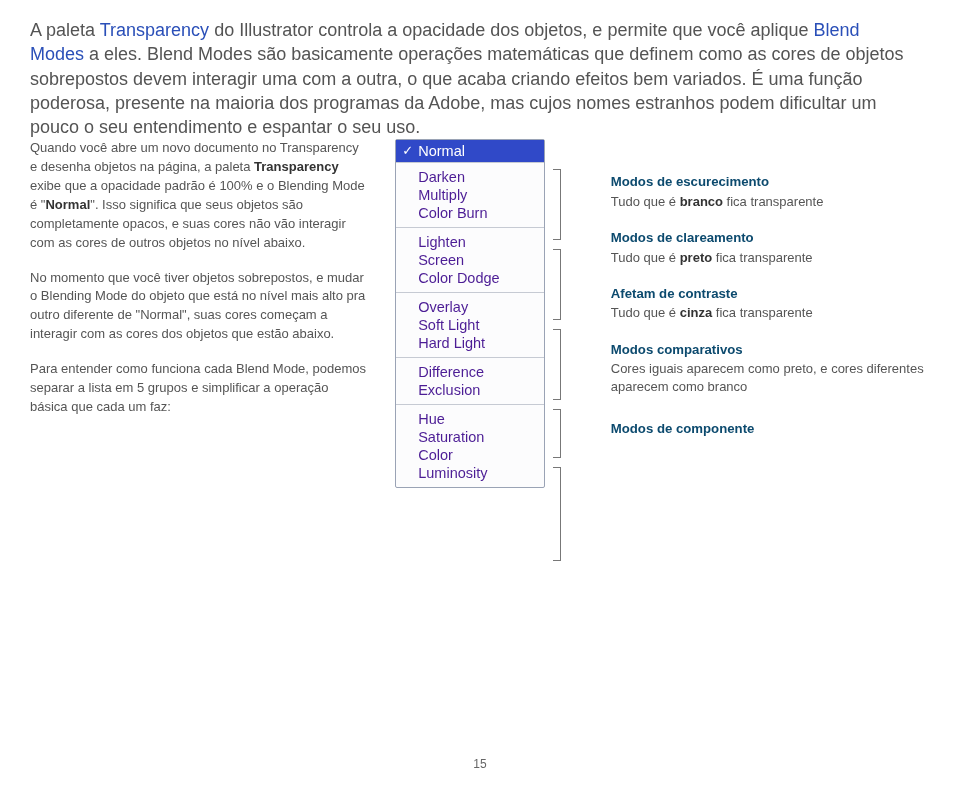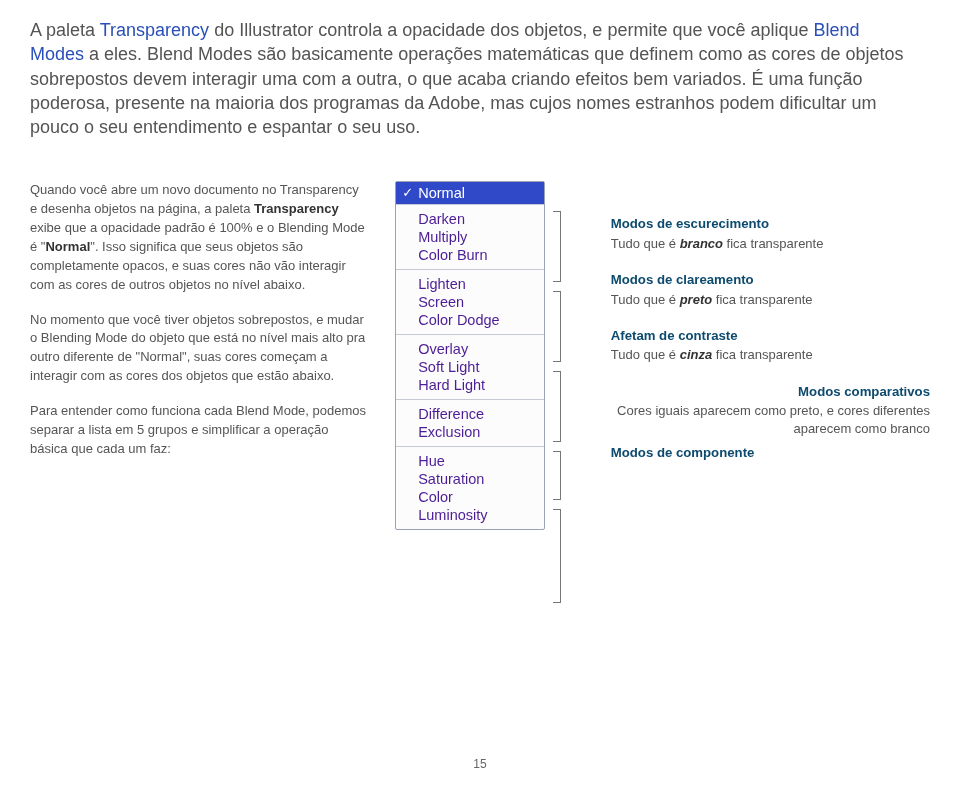--- a/index.html
+++ b/index.html
@@ -10,21 +10,20 @@
     font-family: "Helvetica Neue", Arial, sans-serif;
     color: #4a4a4a;
     padding: 18px 30px 10px 30px;
     position: relative;
   }
   .intro {
     font-size: 18px;
     line-height: 1.35;
     font-weight: 300;
     color: #545454;
-    margin-bottom: 42px;
     max-width: 880px;
   }
   .intro .kw { color: #2a4fb8; }
   .intro .kw2 { color: #2a4fb8; }
   .columns {
     display: flex;
     gap: 26px;
     align-items: flex-start;
   }
   .leftcol {
@@ -98,21 +97,21 @@
   .rightcol {
     width: 320px;
     font-size: 13px;
     line-height: 1.4;
     color: #444;
     padding-top: 34px;
   }
   .rightcol .block { margin-bottom: 18px; }
   .rightcol .h { font-weight: 600; color: #0c4a6e; margin-bottom: 1px; font-size: 13.2px;}
   .rightcol .d { font-weight: 300; color: #555;}
-  .rightcol .db { font-weight: 600; color: #333; font-style: italic; }
+  .rightcol .db { font-weight: 600; color: #333; }
 
   .pagenum {
     position: absolute;
     bottom: 32px;
     left: 50%;
     transform: translateX(-50%);
     font-size: 12px;
     color: #666;
     font-weight: 300;
   }
@@ -191,21 +190,21 @@
       <div class="d">
         <span>Tudo que é </span><span class="db">preto</span><span> fica transparente</span>
       </div>
     </div>
     <div class="block">
       <div class="h">Afetam de contraste</div>
       <div class="d">
         <span>Tudo que é </span><span class="db">cinza</span><span> fica transparente</span>
       </div>
     </div>
-    <div class="block" style="margin-bottom:6px;text-align:right;">
+    <div class="block" style="margin-bottom:24px;">
       <div class="h">Modos comparativos</div>
       <div class="d">Cores iguais aparecem como preto, e cores diferentes aparecem como branco</div>
     </div>
     <div class="block">
       <div class="h">Modos de componente</div>
     </div>
   </div>
 
 </div>
 

